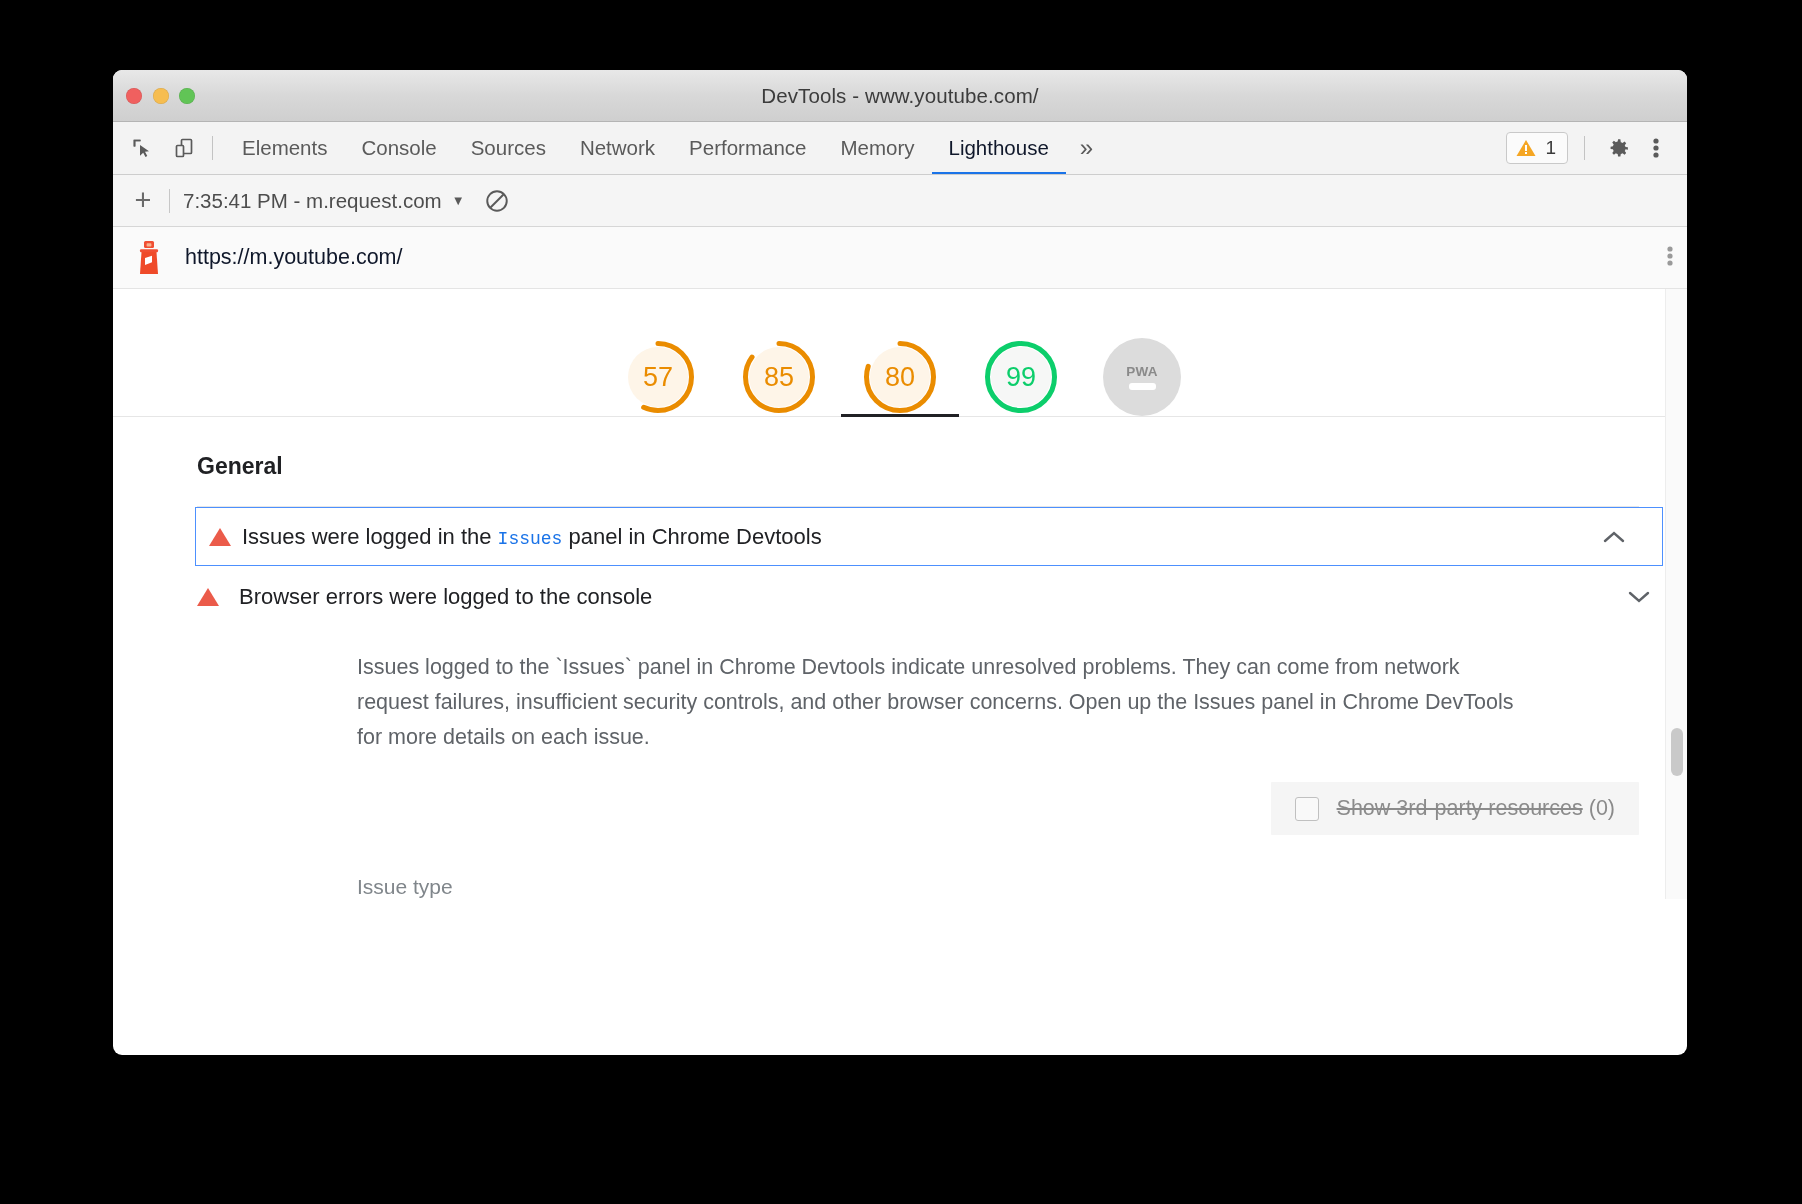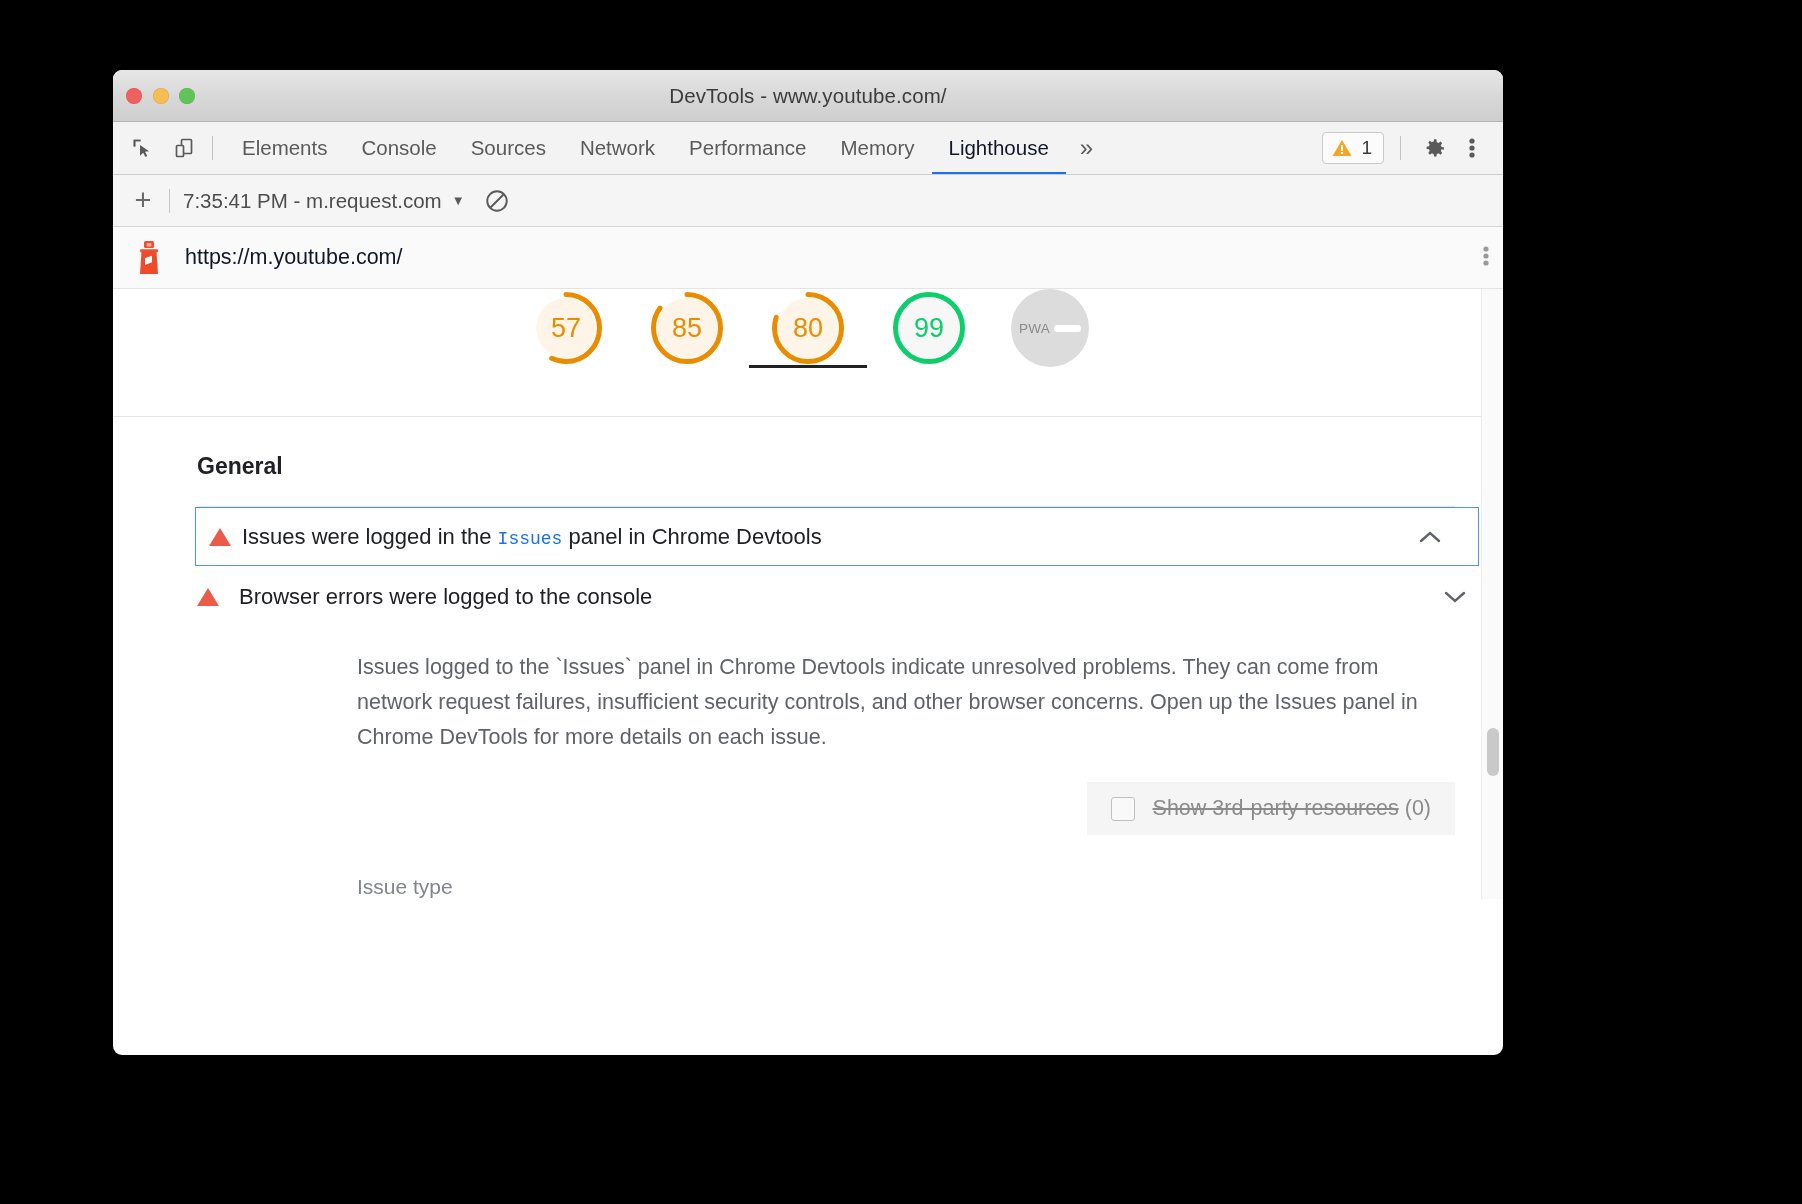--- a/index.html
+++ b/index.html
@@ -5,21 +5,21 @@
   * { box-sizing: border-box; margin: 0; padding: 0; }
   html, body {
     width: 1802px; height: 1204px;
     background: #000;
     font-family: "Liberation Sans", sans-serif;
     overflow: hidden;
   }
   #window {
     position: absolute;
     left: 113px; top: 70px;
-    width: 1390px; height: 985px;
+    width: 1574px; height: 985px;
     background: #fff;
     border-radius: 9px 9px 9px 9px;
     overflow: hidden;
     box-shadow: 0 0 0 0.5px rgba(0,0,0,0.35);
   }
 
   
   #titlebar {
     position: relative;
     height: 52px;
@@ -114,34 +114,34 @@
   
   #report {
     position: relative;
     height: 610px;
     background: #fff;
     overflow: hidden;
   }
   #gauges-band {
     height: 128px;
     border-bottom: 1px solid #e6e6e6;
-    display: flex; align-items: flex-start; justify-content: center;
+    display: flex; align-items: flex-end; justify-content: center;
     gap: 43px;
     position: relative;
   }
   .gauge { position: relative; width: 78px; height: 78px; }
   .gauge svg { display: block; }
   .gauge .val {
     position: absolute; inset: 0;
     display: flex; align-items: center; justify-content: center;
     font-size: 27px;
   }
   .gauge.orange .val { color: #ea8c00; }
   .gauge.green  .val { color: #0cce6b; }
-  .gauge.na { width: 78px; height: 78px; border-radius: 50%; background: #dcdcdc; display: flex; flex-direction: row; align-items: center; justify-content: center; gap: 4px; }
+  .gauge.na { width: 78px; height: 78px; border-radius: 50%; background: #dcdcdc; display: flex; flex-direction: column; align-items: center; justify-content: center; gap: 4px; font-weight: bold; }
   .gauge.na .pwa-label { font-size: 13.5px; color: #8a8a8a; letter-spacing: 0.3px; }
   .gauge.na .dash { width: 27px; height: 7px; border-radius: 3px; background: #fff; }
   .gauge-underline {
     position: absolute;
     bottom: -1px;
     height: 3px;
     background: #202124;
     width: 118px;
   }
 

